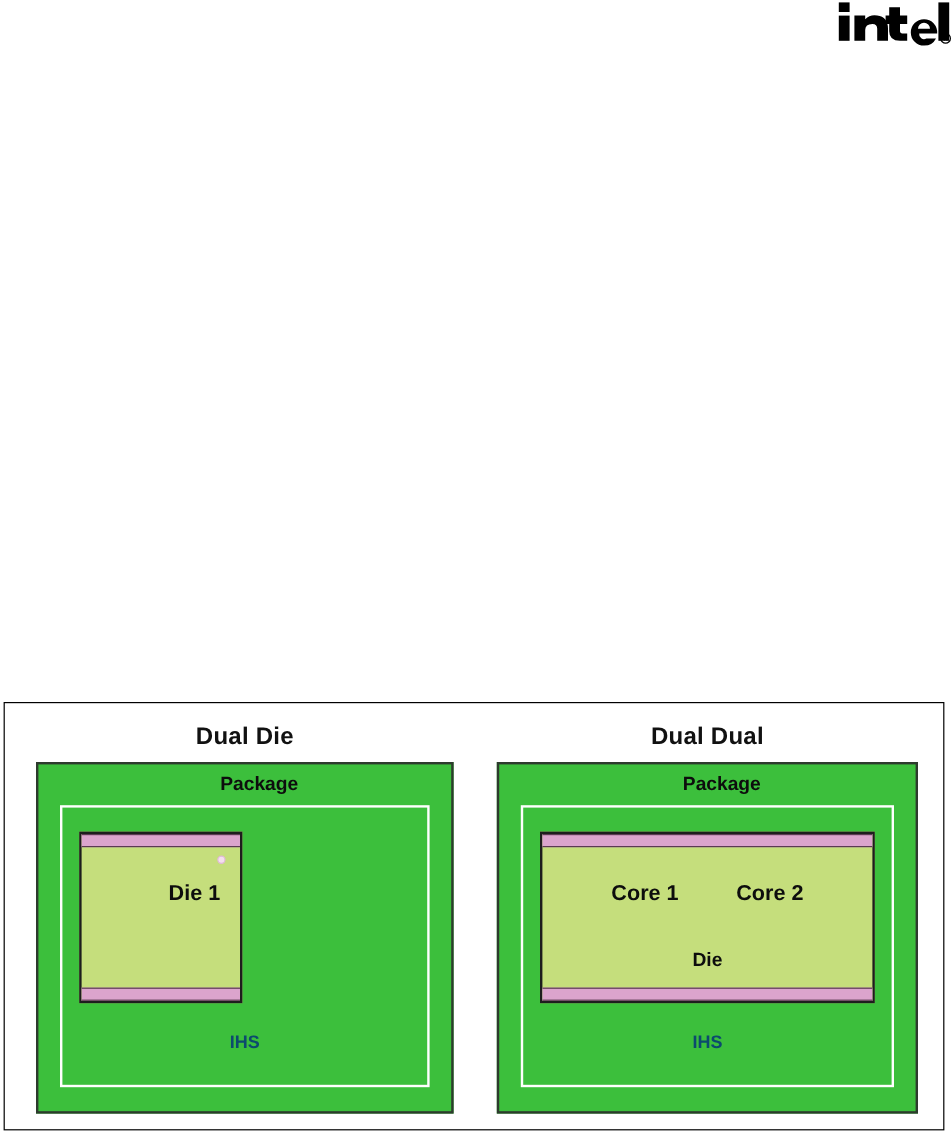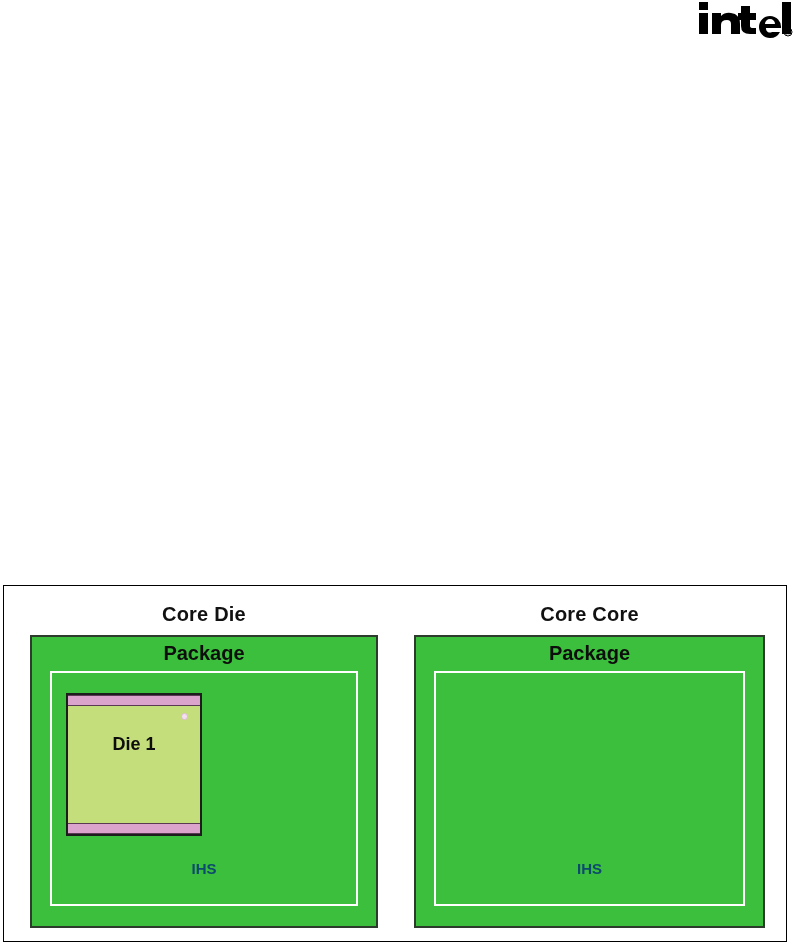--- a/index.html
+++ b/index.html
@@ -68,24 +68,24 @@
     left: 4px;
     right: 4px;
     height: 293px;
     background: #3cbf3c;
     border: 2px solid #2d3b2d;
     box-sizing: border-box;
   }
   .package-label {
     position: absolute;
     top: 7px;
-    left: 0;
-    width: 100%;
-    text-align: center;
-    font-size: 20px;
+    left: 12px;
+    width: 100%;
+    text-align: center;
+    font-size: 16px;
     font-weight: bold;
     color: #0d0d0d;
     line-height: 19px;
   }
 
   
   .ihs-box {
     position: absolute;
     top: 34px;
     left: 18px;
@@ -141,21 +141,21 @@
     left: 0;
     width: 100%;
     text-align: center;
     font-size: 18px;
     font-weight: bold;
     color: #0d0d0d;
     line-height: 22px;
   }
 
   
-  .die-block .die-name { top: 38px; }
+  .die-block .die-name { top: 38px; padding-left: 28px; }
 
   .die-notch {
     position: absolute;
     right: 12px;
     top: 18px;
     width: 7px;
     height: 7px;
     border-radius: 50%;
     background: #f3e0ee;
     border: 1px solid #e0b8d6;
@@ -219,21 +219,21 @@
       <circle cx="91" cy="32" r="4" fill="none" stroke="#000000" stroke-width="1"></circle>
       <text x="91" y="34.5" font-family="Liberation Sans, sans-serif" font-size="5" text-anchor="middle" fill="#000000">R</text>
     </g>
   </svg>
 </div>
 
 <div class="figure-frame">
 
   <div class="panel panel-dual-die">
 
-    <div class="panel-title">Core Die</div>
+    <div class="panel-title">Dual Die</div>
 
     <div class="package-box">
       <div class="package-label">Package</div>
 
       <div class="ihs-box">
 
         <div class="die-row">
 
           <div class="die-block die-1">
             <div class="solder-top"></div>
@@ -245,26 +245,42 @@
 
         </div>
 
         <div class="ihs-label">IHS</div>
       </div>
     </div>
   </div>
 
   <div class="panel panel-dual-core">
 
-    <div class="panel-title">Core Core</div>
+    <div class="panel-title">Dual Dual</div>
 
     <div class="package-box">
       <div class="package-label">Package</div>
 
       <div class="ihs-box">
 
+        <div class="die-row">
+
+          <div class="die-block die-wide">
+            <div class="solder-top"></div>
+
+            <div class="core-labels">
+              <span class="core-label">Core 1</span>
+              <span class="core-label">Core 2</span>
+            </div>
+
+            <div class="die-word">Die</div>
+
+            <div class="solder-bottom"></div>
+          </div>
+
+        </div>
 
         <div class="ihs-label">IHS</div>
       </div>
     </div>
   </div>
 
 </div>
 
 </body></html>

